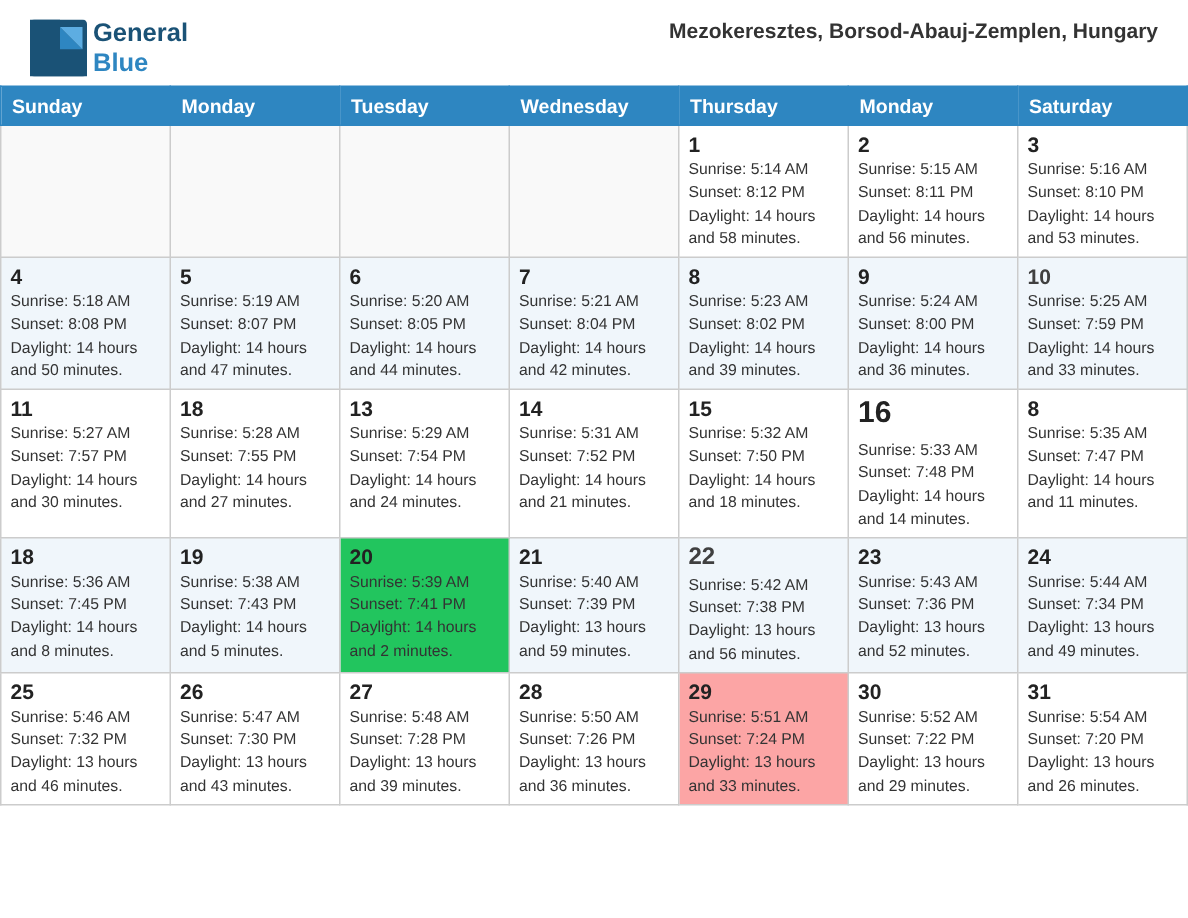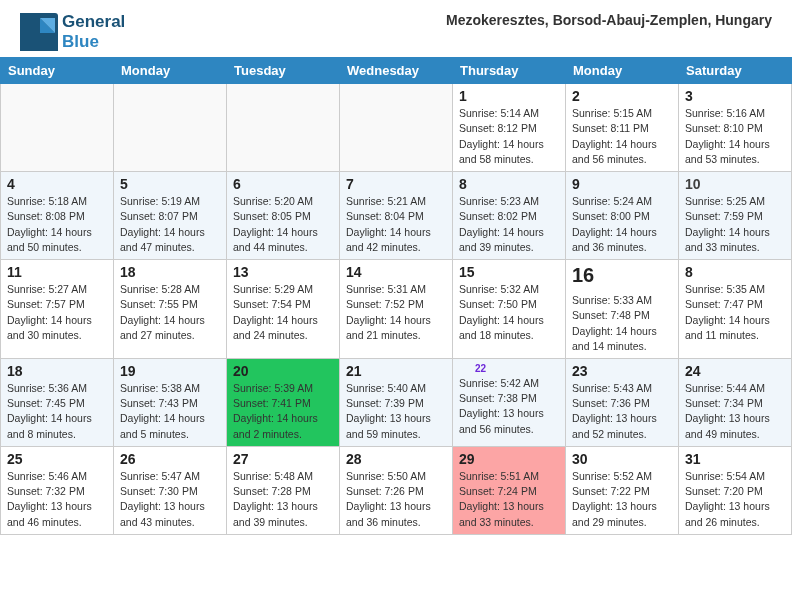--- a/index.html
+++ b/index.html
@@ -192,21 +192,21 @@
 and 2 minutes.</div>
         </td>
         <td style="border: 1px solid rgb(204, 204, 204); vertical-align: top; padding: 4px 6px; height: 88px; font-size: 10.5px; background: rgb(240, 246, 251);">
           <div style="font-size: 14px; font-weight: bold; color: rgb(34, 34, 34); margin-bottom: 2px;">21</div>
           <div style="font-size: 10.5px; color: rgb(51, 51, 51); line-height: 1.45; white-space: pre-line;">Sunrise: 5:40 AM
 Sunset: 7:39 PM
 Daylight: 13 hours
 and 59 minutes.</div>
         </td>
         <td style="border: 1px solid rgb(204, 204, 204); vertical-align: top; padding: 4px 6px; height: 88px; font-size: 10.5px; background: rgb(240, 246, 251);">
-          <div style="font-size: 10px; font-weight: bold; color: #6d28d9; margin-bottom: 2px; margin-left: 16px;">22</div>
+          <div style="font-size: 16px; font-weight: bold; color: #404040; margin-bottom: 2px;">22</div>
           <div style="font-size: 10.5px; color: rgb(51, 51, 51); line-height: 1.45; white-space: pre-line;">Sunrise: 5:42 AM
 Sunset: 7:38 PM
 Daylight: 13 hours
 and 56 minutes.</div>
         </td>
         <td style="border: 1px solid rgb(204, 204, 204); vertical-align: top; padding: 4px 6px; height: 88px; font-size: 10.5px; background: rgb(240, 246, 251);">
           <div style="font-size: 14px; font-weight: bold; color: rgb(34, 34, 34); margin-bottom: 2px;">23</div>
           <div style="font-size: 10.5px; color: rgb(51, 51, 51); line-height: 1.45; white-space: pre-line;">Sunrise: 5:43 AM
 Sunset: 7:36 PM
 Daylight: 13 hours

